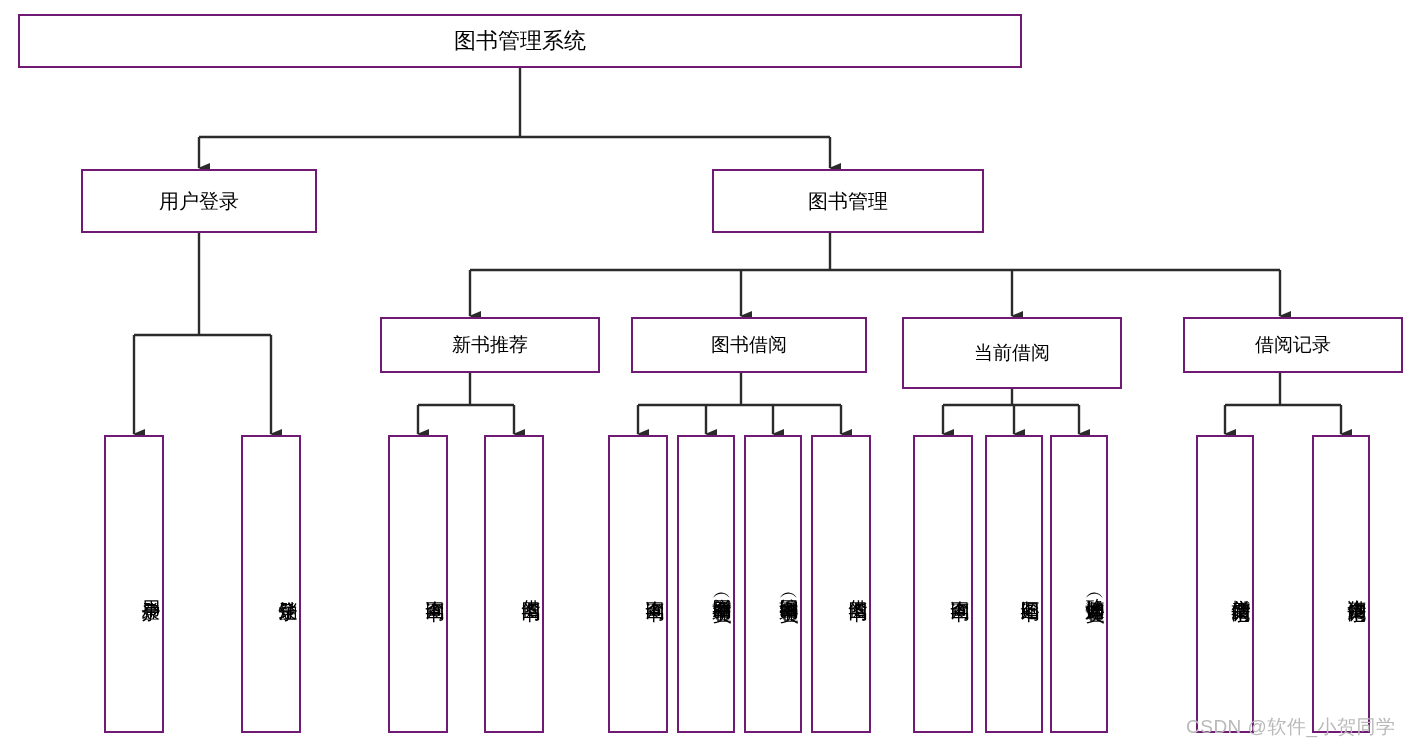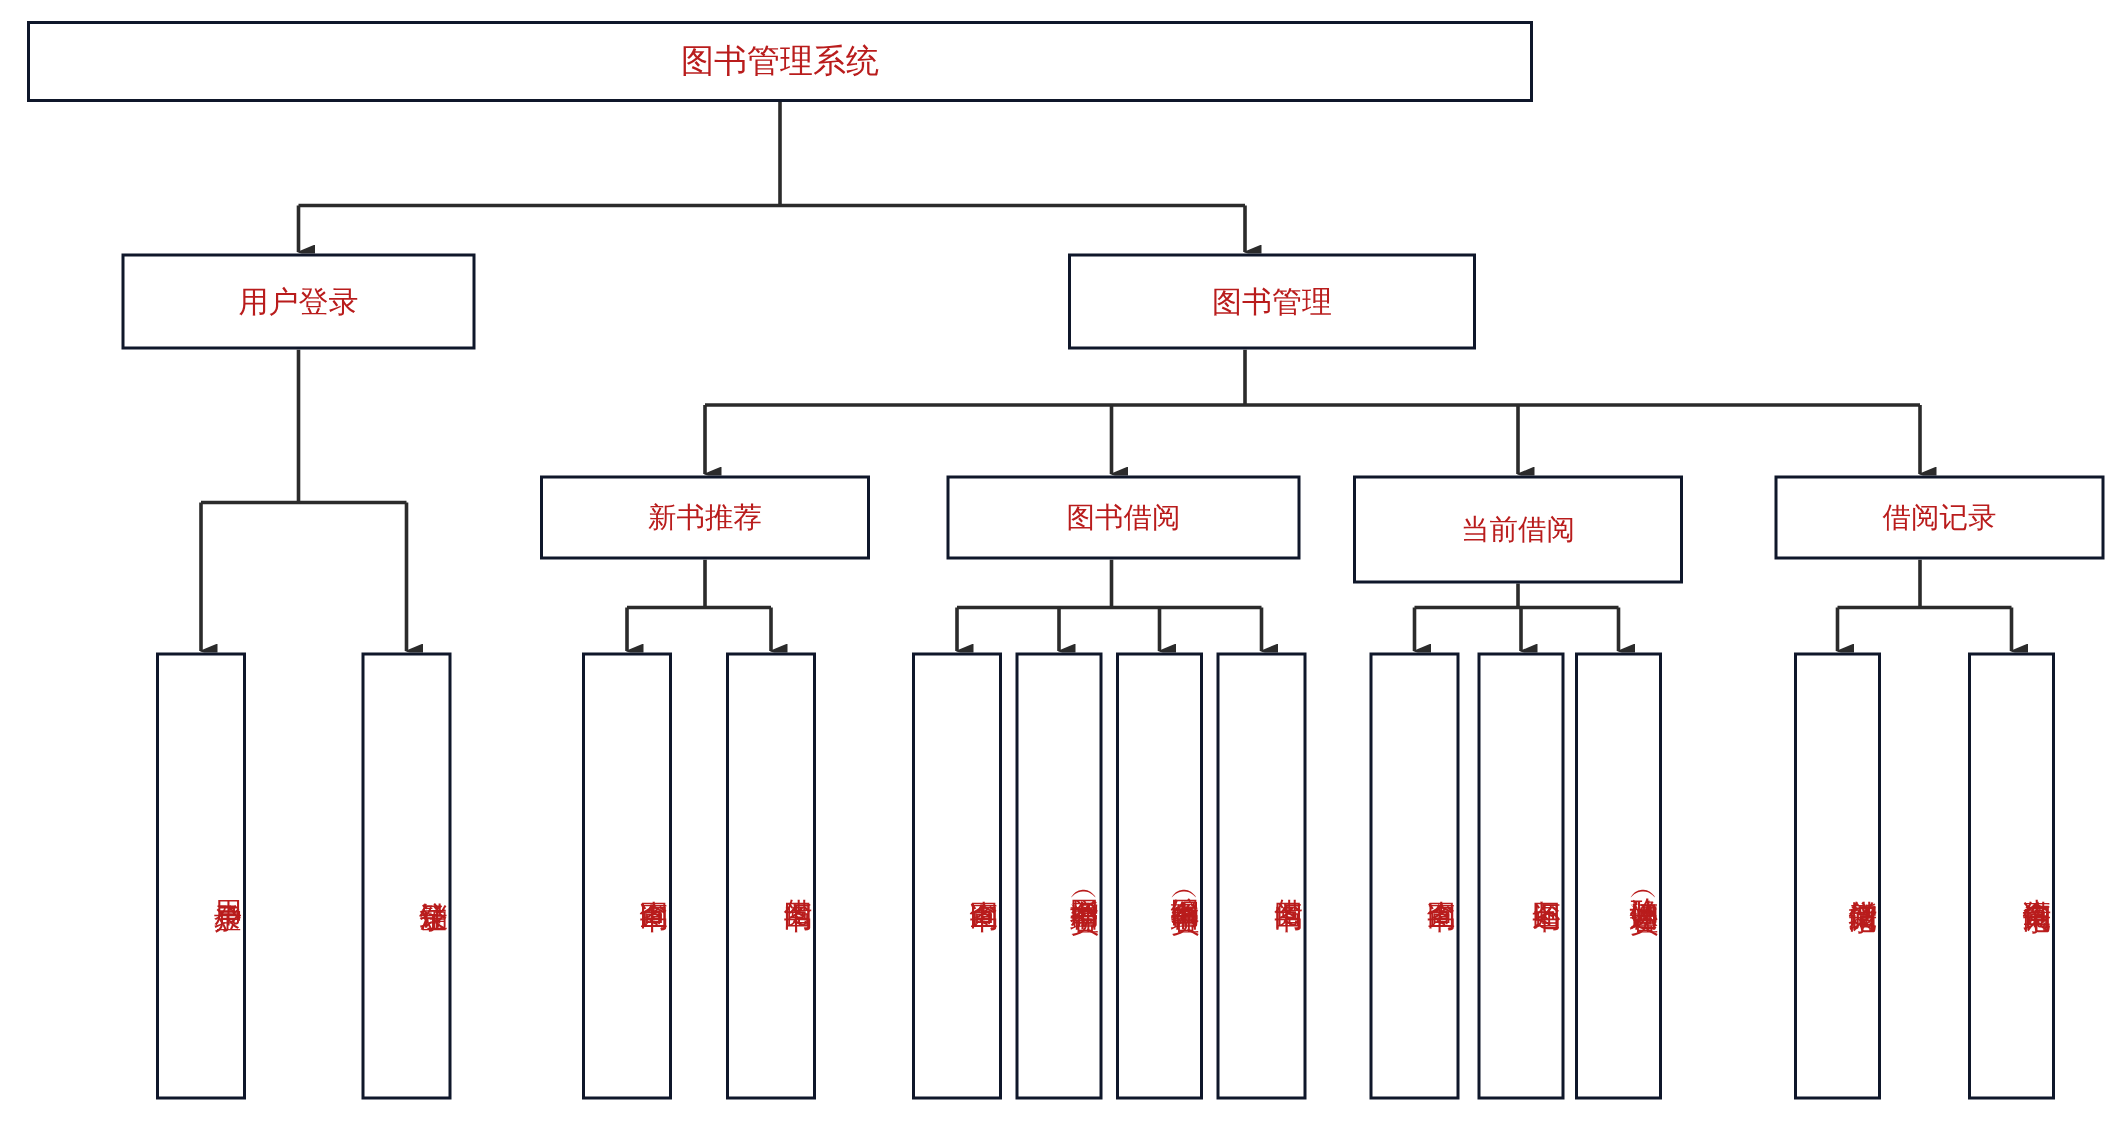--- a/index.html
+++ b/index.html
@@ -22,26 +22,26 @@
     position: absolute;
     left: 0;
     top: 0;
     width: 1405px;
     height: 747px;
     pointer-events: none;
   }
   .node {
     position: absolute;
     box-sizing: border-box;
-    border: 2px solid #0f172a;
+    border: 2px solid #701a75;
     background: #ffffff;
     display: flex;
     align-items: center;
     justify-content: center;
-    color: #b91c1c;
+    color: #000000;
     z-index: 2;
   }
   .node.root {
     font-size: 22px;
   }
   .node.lvl2 {
     font-size: 20px;
   }
   .node.lvl3 {
     font-size: 19px;
@@ -120,21 +120,21 @@
   <div id="nodes-layer">
       <div class="node root" style="left: 18px; top: 14px; width: 1004px; height: 54px;">
         <span>图书管理系统</span>
       </div>
       <div class="node lvl2" style="left: 81px; top: 169px; width: 236px; height: 64px;">
         <span>用户登录</span>
       </div>
       <div class="node lvl2" style="left: 712px; top: 169px; width: 272px; height: 64px;">
         <span>图书管理</span>
       </div>
-      <div class="node lvl3" style="left: 360px; top: 317px; width: 220px; height: 56px;">
+      <div class="node lvl3" style="left: 380px; top: 317px; width: 220px; height: 56px;">
         <span>新书推荐</span>
       </div>
       <div class="node lvl3" style="left: 631px; top: 317px; width: 236px; height: 56px;">
         <span>图书借阅</span>
       </div>
       <div class="node lvl3" style="left: 902px; top: 317px; width: 220px; height: 72px;">
         <span>当前借阅</span>
       </div>
       <div class="node lvl3" style="left: 1170px; top: 317px; width: 220px; height: 56px; margin-left: 13px;">
         <span>借阅记录</span>
@@ -173,13 +173,14 @@
         <span class="vtext">确认归还（管理员）</span>
       </div>
       <div class="node leaf" style="left: 1196px; top: 435px; width: 58px; height: 298px;">
         <span class="vtext">新增借阅记录</span>
       </div>
       <div class="node leaf" style="left: 1312px; top: 435px; width: 58px; height: 298px;">
         <span class="vtext">查询借阅记录</span>
       </div>
     </div>
 
+  <div class="watermark" style="left:1186px; top:714px;">CSDN @软件_小贺同学</div>
 </div>
 
 </body></html>

